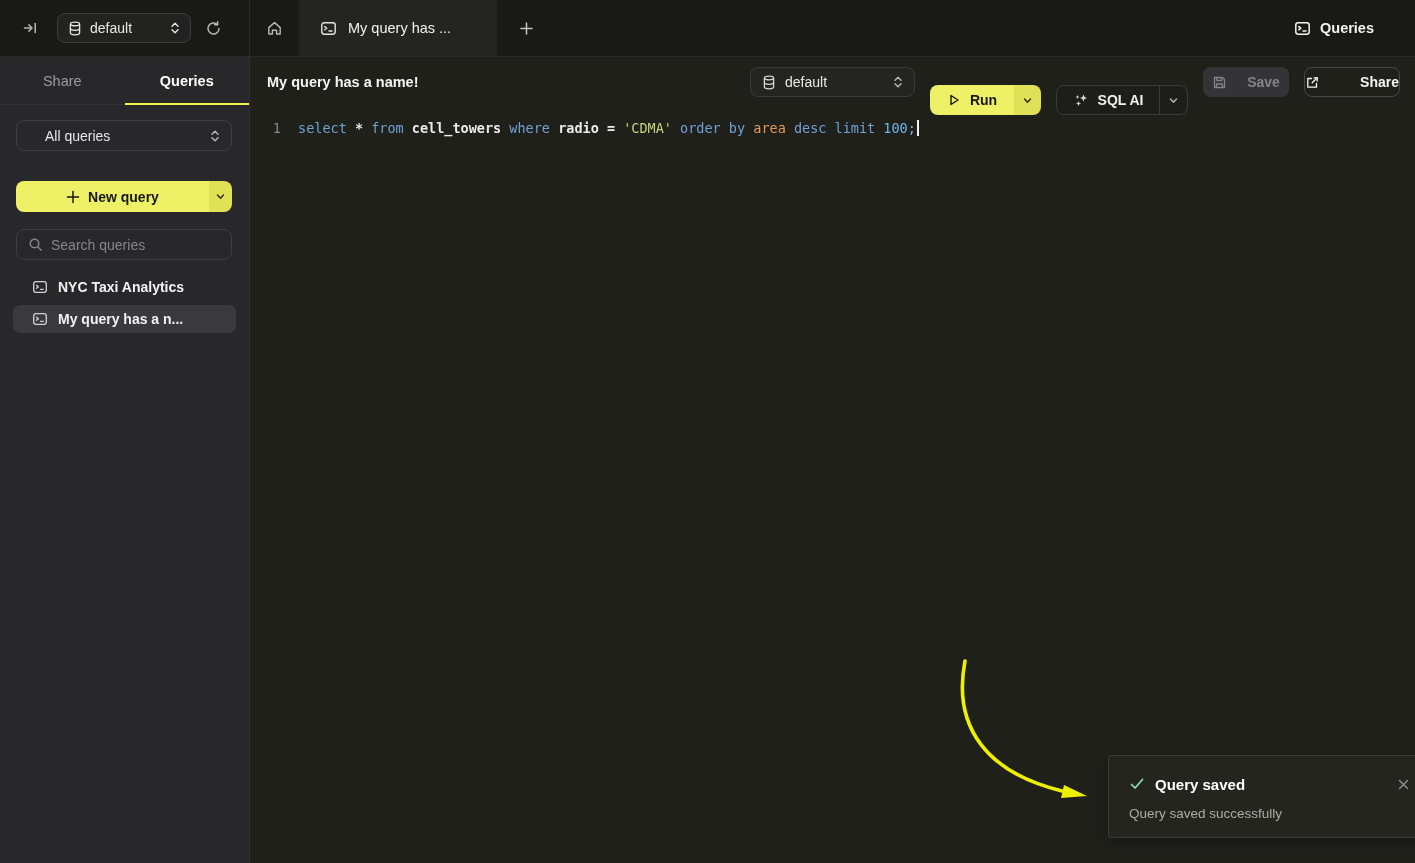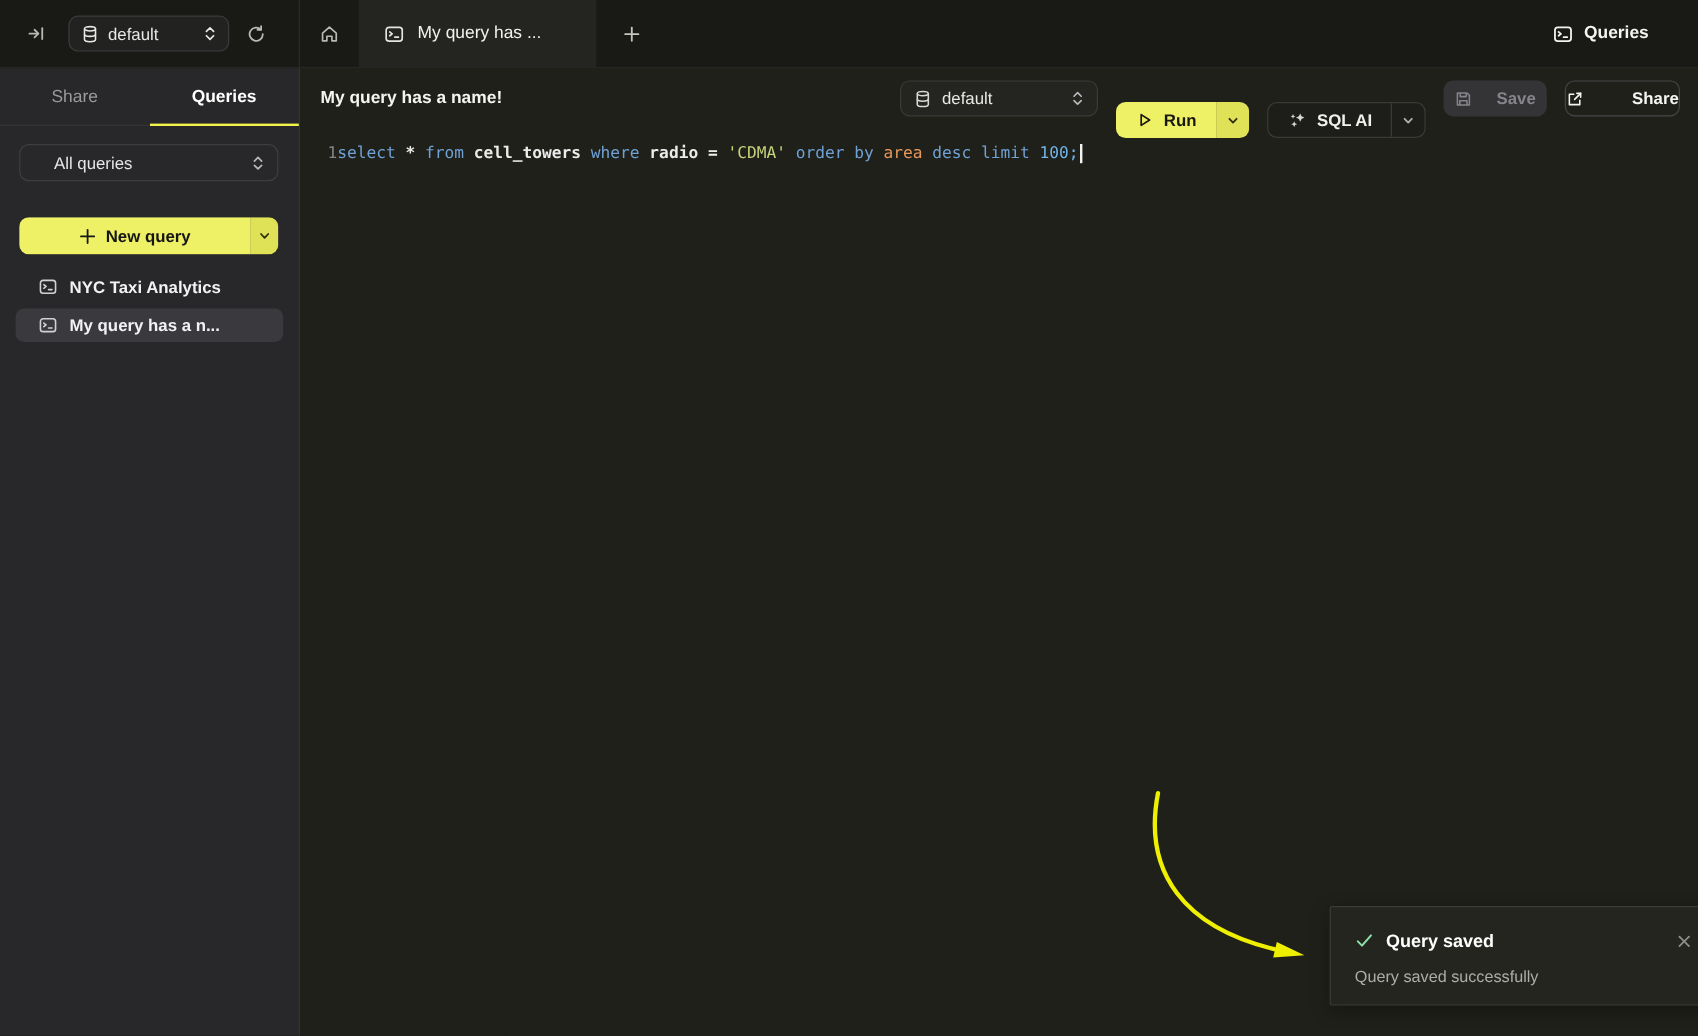--- a/index.html
+++ b/index.html
@@ -154,21 +154,21 @@
   }
 
   
   .editor { padding: 11px 0 0 0; }
   .code-line {
     display: flex; align-items: center;
     font-family: "DejaVu Sans Mono", monospace; font-size: 13.5px; line-height: 20px;
     white-space: pre;
   }
   .line-number { width: 22px; text-align: right; margin-left: 9px; color: #85858a; flex: none; }
-  .code-content { }
+  .code-content { margin-left: 17px; }
   .tok-keyword  { color: #6fa1d4; }
   .tok-identifier { color: #ebebea; font-weight: 700; }
   .tok-operator { color: #ebebea; font-weight: 700; }
   .tok-string   { color: #c8d37c; }
   .tok-column   { color: #e6985b; }
   .tok-number   { color: #70b5e8; }
   .cursor {
     display: inline-block; width: 2px; height: 16px; background: #f2f2f2;
     vertical-align: text-bottom; margin-left: 1px;
   }
@@ -303,20 +303,29 @@
     </div>
     <div class="new-query-caret">
       <span class="icon">
         <svg width="11" height="11" viewBox="0 0 11 11" fill="none" stroke="currentColor" stroke-width="1.5" stroke-linecap="round" stroke-linejoin="round">
           <path d="M2.5 4 L5.5 7.2 L8.5 4"></path>
         </svg>
       </span>
     </div>
   </div>
 
+  <div class="search-box">
+    <span class="icon">
+      <svg width="15" height="15" viewBox="0 0 15 15" fill="none" stroke="currentColor" stroke-width="1.4" stroke-linecap="round">
+        <circle cx="6.5" cy="6.5" r="4.3"></circle>
+          <path d="M9.8 9.8 L13.2 13.2"></path>
+      </svg>
+    </span>
+    <input type="text" placeholder="Search queries" style="">
+  </div>
 
   <div class="query-list">
     <div class="query-item">
       <span class="icon">
         <svg width="16" height="16" viewBox="0 0 17 17" fill="none" stroke="currentColor" stroke-width="1.4" stroke-linecap="round" stroke-linejoin="round">
           <rect x="1.8" y="2.8" width="13.4" height="11.4" rx="2.4"></rect>
           <path d="M4.8 6.6 L6.8 8.2 L4.8 9.8"></path>
             <path d="M9 11 H12"></path>
         </svg>
       </span>

